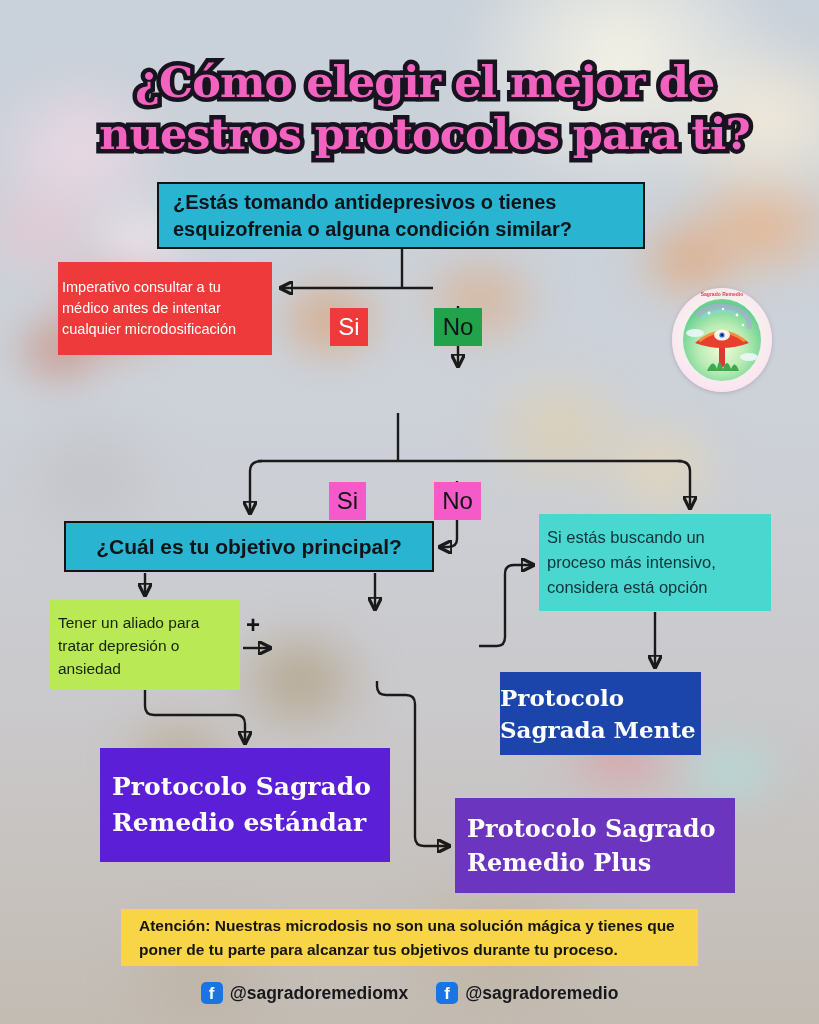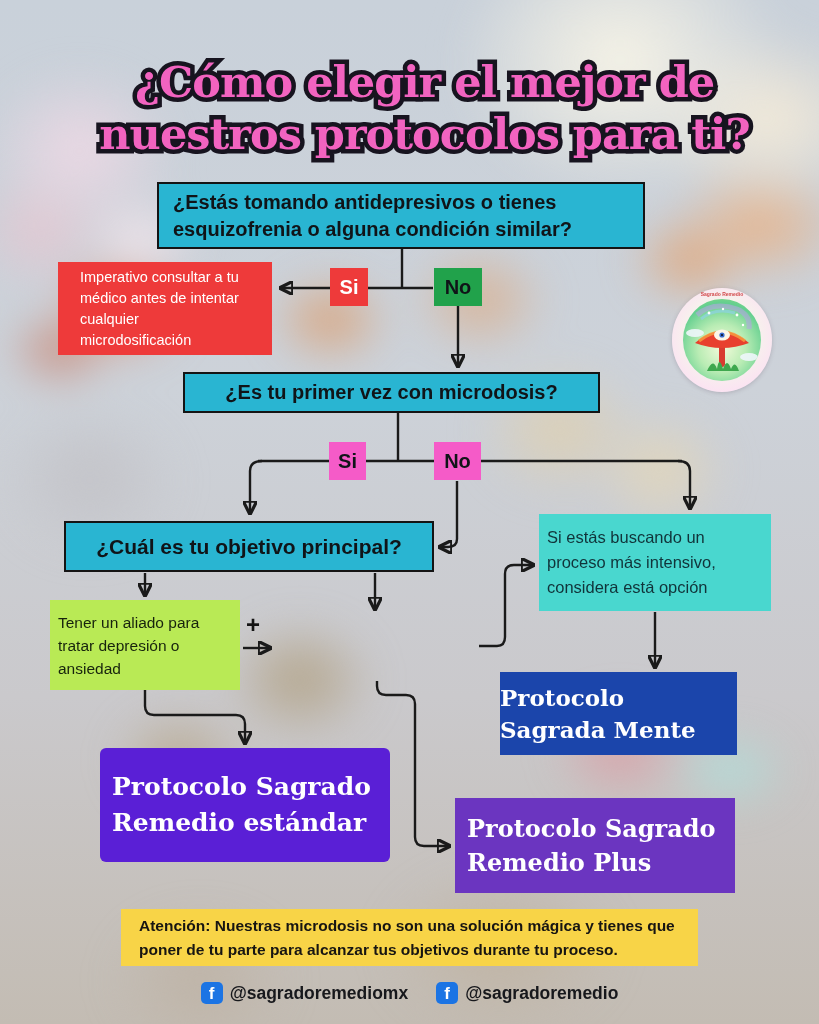--- a/index.html
+++ b/index.html
@@ -41,40 +41,40 @@
   .title .outline{-webkit-text-stroke:9px #17141f;color:#17141f;}
   .title .fill{position:relative;color:#f263c0;}
 
   
   .box{position:absolute;z-index:3;display:flex;align-items:center;justify-content:center;
        text-align:left;box-sizing:border-box;}
   .teal{background:#29b5d2;border:2.5px solid #141414;color:#101418;font-weight:bold;}
   .q1{left:157px;top:182px;width:488px;height:67px;font-size:20px;line-height:27px;padding:0 14px;}
   .q2{left:183px;top:372px;width:417px;height:41px;font-size:20px;}
   .q3{left:64px;top:521px;width:370px;height:51px;font-size:21px;}
-  .label{z-index:4;font-weight:bold;font-size:20px;color:#101418;}
+  .label{z-index:4;font-weight:normal;font-size:24px;color:#101418;margin-top:40px;}
   .si1{left:330px;top:268px;width:38px;height:38px;background:#ee3a3a;color:#ffffff;}
   .no1{left:434px;top:268px;width:48px;height:38px;background:#21a24b;}
   .si2{left:329px;top:442px;width:37px;height:38px;background:#f55bc8;}
   .no2{left:434px;top:442px;width:47px;height:38px;background:#f55bc8;}
   .warning{left:58px;top:262px;width:214px;height:93px;background:#ee3a3a;color:#ffffff;
-           font-size:14.5px;font-weight:500;line-height:21px;padding:0 22px;}
+           font-size:14.5px;font-weight:500;line-height:21px;padding:0 4px;}
   .intensive{left:539px;top:514px;width:232px;height:97px;background:#49d7cf;color:#11343a;
              font-size:16.5px;font-weight:500;line-height:25px;padding:0 8px;}
   .ally{left:50px;top:600px;width:190px;height:90px;background:#b9ea55;color:#17230d;
         font-size:15.5px;font-weight:500;line-height:23px;padding:0 8px;}
   .neuro{left:275px;top:614px;width:204px;height:66px;background:#c468e0;color:#200e2a;
          font-size:15.5px;font-weight:500;line-height:23px;padding:0 8px;}
   .plus-sign{left:240px;top:612px;width:26px;height:26px;background:transparent;
              font-size:24px;font-weight:bold;color:#141414;z-index:4;}
   .protocol{font-family:"DejaVu Serif",serif;font-weight:bold;color:#ffffff;}
-  .mente{left:500px;top:672px;width:237px;height:83px;background:#1b45ab;
+  .mente{left:500px;top:672px;width:201px;height:83px;background:#1b45ab;
          font-size:23px;line-height:32px;}
   .estandar{left:100px;top:748px;width:290px;height:114px;background:#5a1fd6;
-            font-size:25px;line-height:36px;padding:0 12px;border-radius:6px;}
+            font-size:25px;line-height:36px;padding:0 12px;}
   .plusbox{left:455px;top:798px;width:280px;height:95px;background:#6b35c0;
            font-size:24px;line-height:34px;padding:0 12px;}
   .attention{left:121px;top:909px;width:577px;height:57px;background:#f8d447;color:#171512;
              font-size:15.5px;font-weight:bold;line-height:24px;padding:0 18px;}
 
   
   .logo{position:absolute;left:672px;top:288px;width:100px;height:104px;z-index:3;border-radius:50%;
         background:radial-gradient(circle at 50% 46%,#fdfdfd 0%,#f4fbe9 30%,#fbe3f2 74%,#f6c6e6 86%,#fdf3fa 100%);
         box-shadow:0 1px 4px rgba(90,70,90,.25);}
   .logo-inner{position:absolute;left:11px;top:11px;width:78px;height:82px;border-radius:50%;
@@ -153,21 +153,20 @@
         <path d="M16 42 Q39 24 62 42" fill="none" stroke="#f8a040" stroke-width="3" opacity="0.8"></path>
         <ellipse cx="39" cy="36" rx="8" ry="5.5" fill="#fdf6e8"></ellipse>
         <circle cx="39" cy="36" r="2.6" fill="#3a6ad0"></circle>
         <circle cx="39" cy="36" r="1.1" fill="#101020"></circle>
         <path d="M24 72 Q30 58 34 70 Q36 56 40 70 Q44 58 48 70 Q52 60 56 72 Z" fill="#3ea84e"></path>
       </svg>
     </div>
     <div class="logo-text">Sagrado Remedio</div>
   </div>
 
-  <div class="box teal q2">¿Es tu primer vez con microdosis?</div>
   <div class="box label si2">Si</div>
   <div class="box label no2">No</div>
 
   <div class="box teal q3">¿Cuál es tu objetivo principal?</div>
   <div class="box intensive">Si estás buscando un proceso más intensivo, considera está opción</div>
   <div class="box ally">Tener un aliado para tratar depresión o ansiedad</div>
   <div class="box plus-sign">+</div>
 
   <div class="box protocol mente">Protocolo Sagrada Mente</div>
   <div class="box protocol estandar">Protocolo Sagrado Remedio estándar</div>

